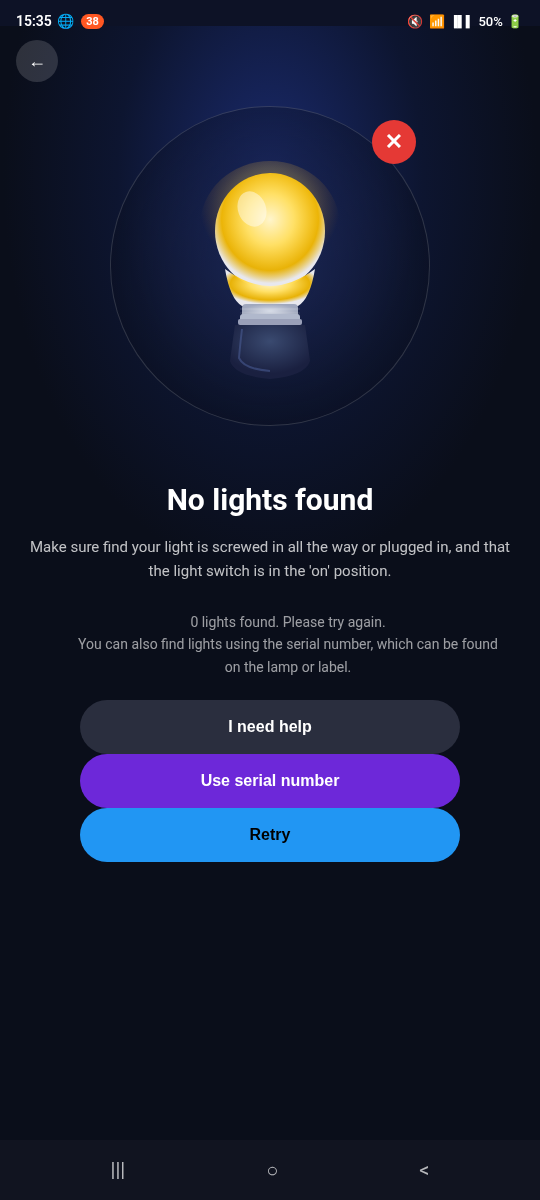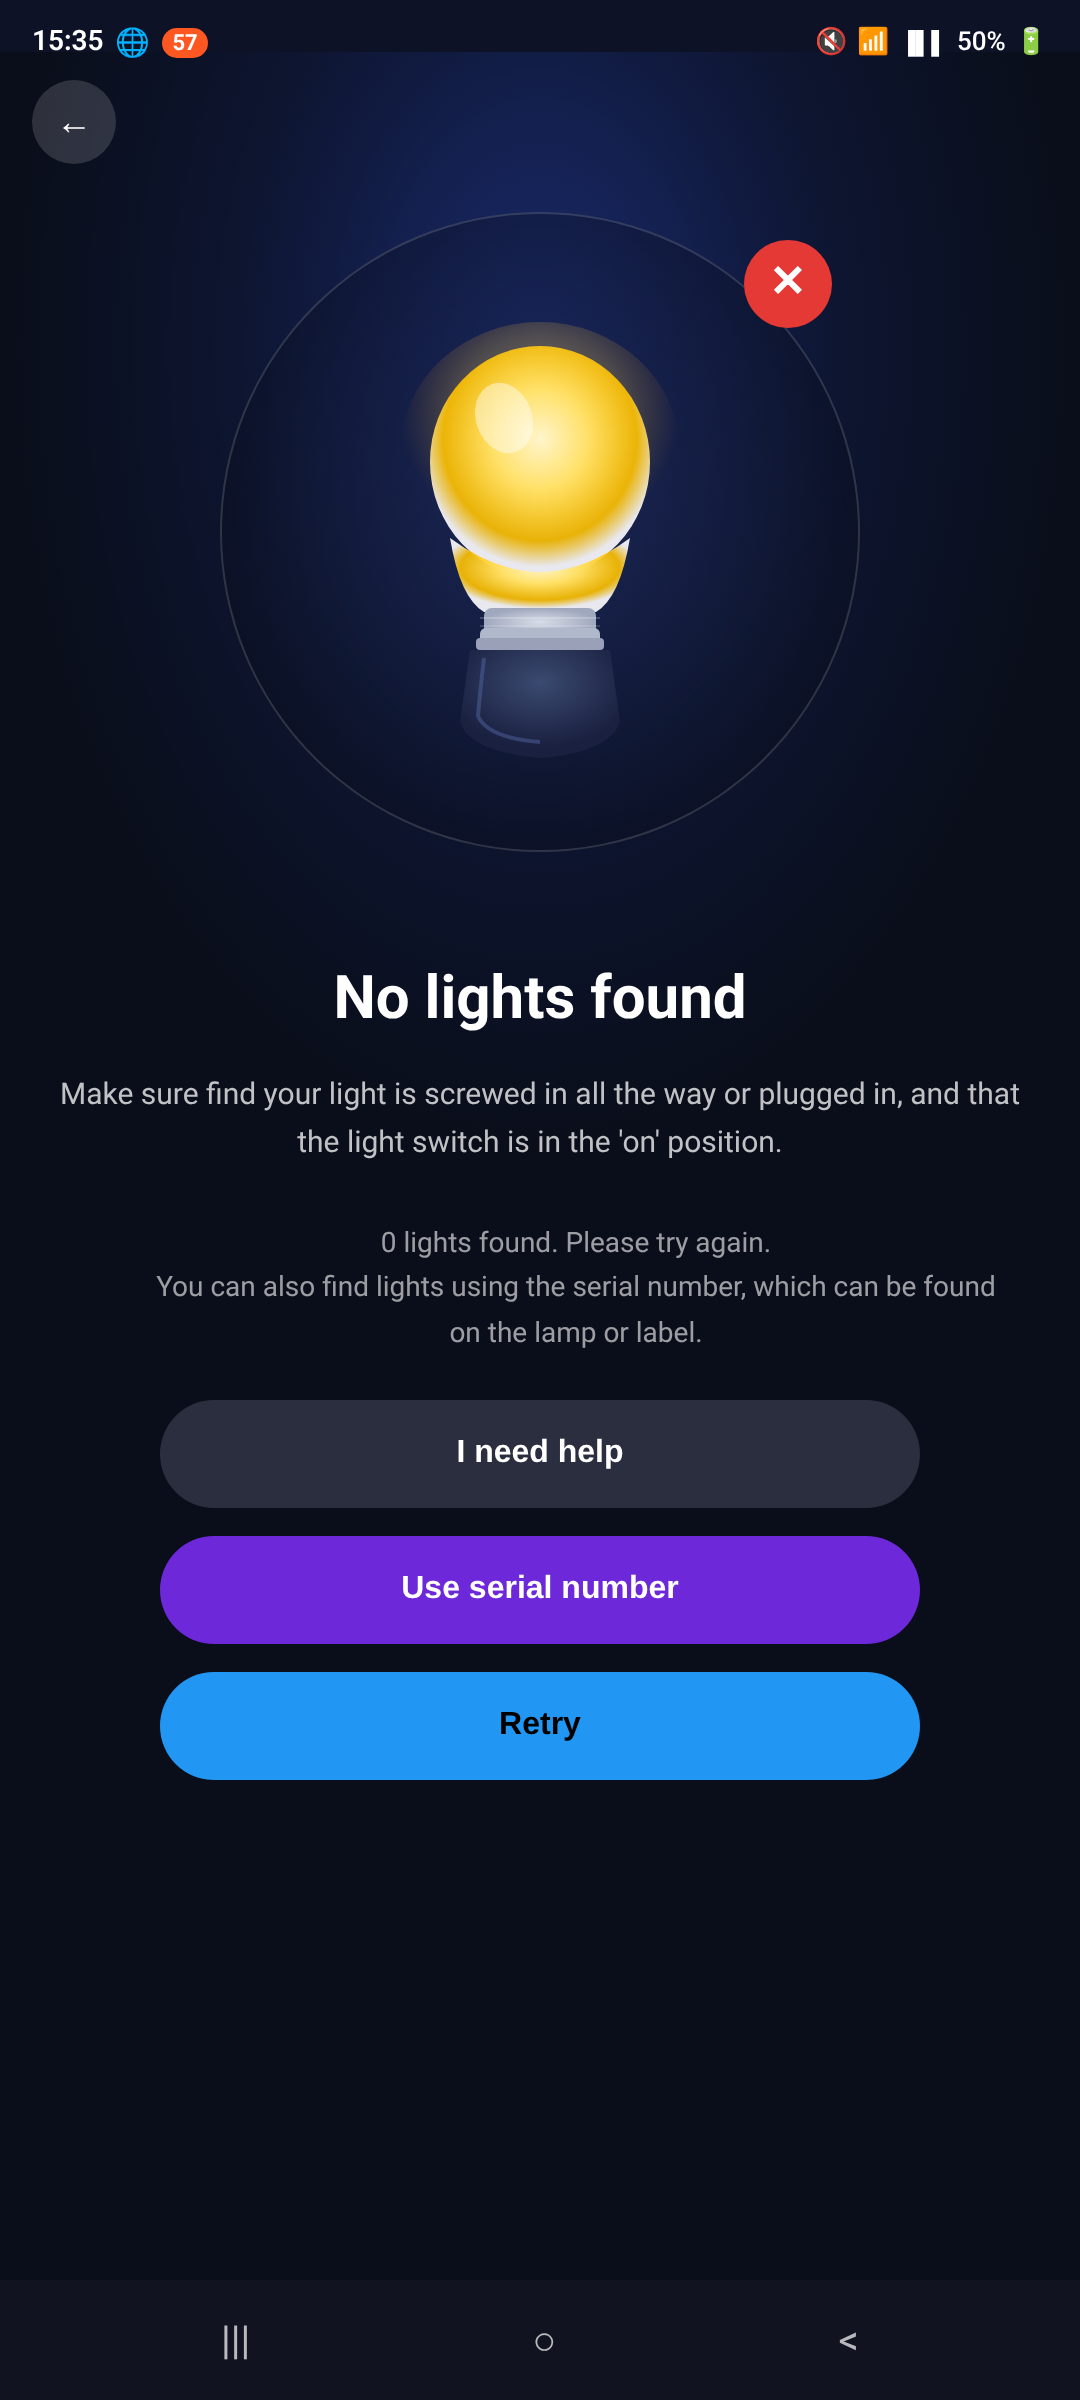--- a/index.html
+++ b/index.html
@@ -171,21 +171,20 @@
       color: rgba(255,255,255,0.6);
       line-height: 1.6;
     }
 
     
     .buttons-section {
       margin-top: 22px;
       display: flex;
       flex-direction: column;
       align-items: center;
-      gap: 14px;
       width: 100%;
       padding: 0 80px;
     }
 
     .btn {
       width: 100%;
       padding: 18px;
       border-radius: 50px;
       font-size: 16px;
       font-weight: 600;
@@ -240,21 +239,21 @@
       font-weight: 700;
     }
   </style>
 </head>
 <body>
 
 <div class="status-bar">
   <div class="status-left">
     <span>15:35</span>
     <span style="font-size:14px;">🌐</span>
-    <span class="notification-badge">57</span>
+    <span class="notification-badge">38</span>
   </div>
   <div class="status-right">
     <span style="font-size:13px;">🔇</span>
     <span style="font-size:13px;">📶</span>
     <span style="font-size:11px;">▐▌▌</span>
     <span class="battery-text">50%</span>
     <span style="font-size:13px;">🔋</span>
   </div>
 </div>
 

